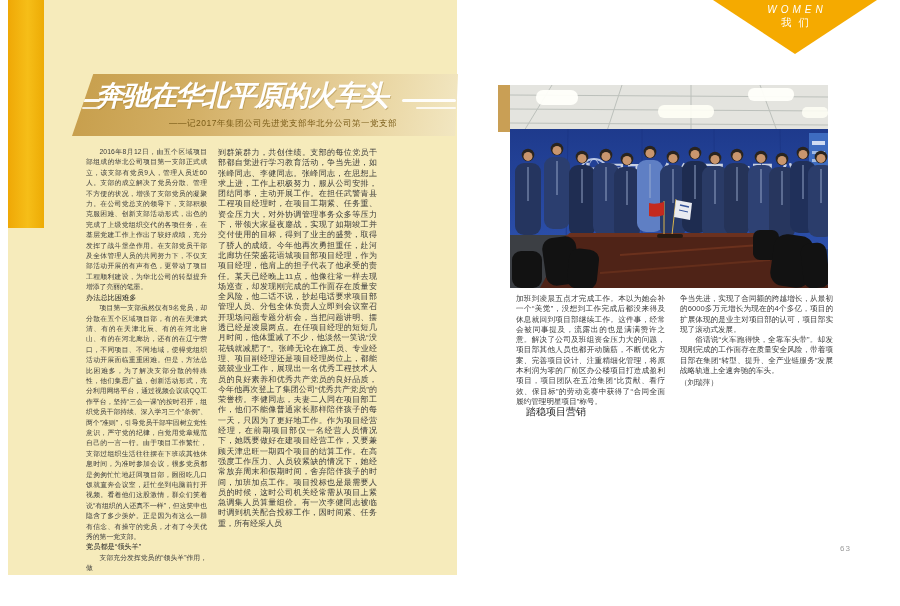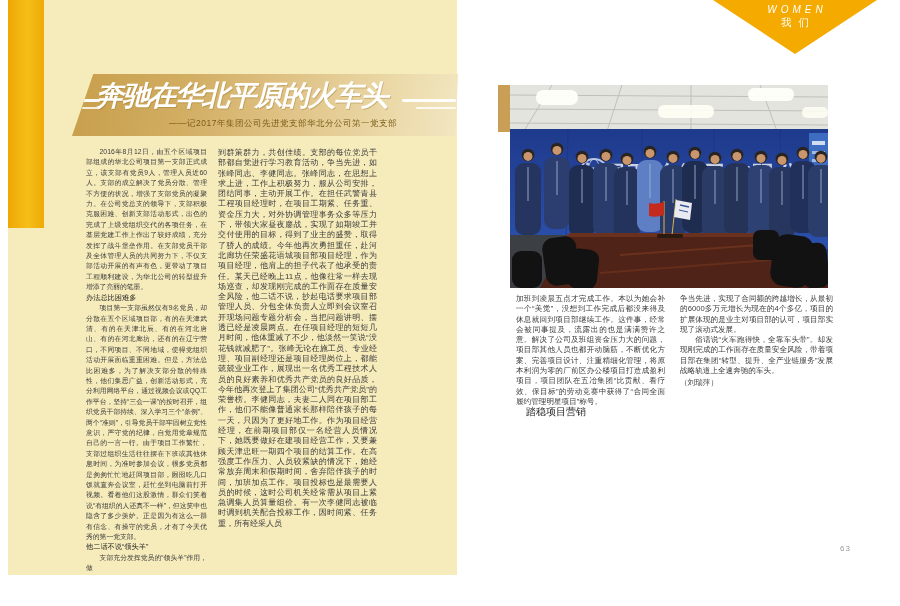--- a/index.html
+++ b/index.html
@@ -62,21 +62,21 @@
     <div class="speedline sl1"></div>
     <div class="speedline sl2"></div>
     <div class="speedline sl3"></div>
     <div class="speedline sl4"></div>
   </div>
 
   <div class="abs bodycol col1">
     <p class="indent">2016年8月12日，由五个区域项目部组成的华北公司项目第一支部正式成立，该支部有党员9人，管理人员近60人。支部的成立解决了党员分散、管理不方便的状况，增强了支部党员的凝聚力。在公司党总支的领导下，支部积极克服困难、创新支部活动形式，出色的完成了上级党组织交代的各项任务，在基层党建工作上作出了较好成绩，充分发挥了战斗堡垒作用。在支部党员干部及全体管理人员的共同努力下，不仅支部活动开展的有声有色，更带动了项目工程顺利建设，为华北公司的转型提升增添了亮丽的笔墨。</p>
     <p class="colhead">办法总比困难多</p>
     <p class="indent">项目第一支部虽然仅有9名党员，却分散在五个区域项目部，有的在天津武清、有的在天津北辰、有的在河北唐山、有的在河北廊坊，还有的在辽宁营口，不同项目、不同地域，使得党组织活动开展面临重重困难。但是，方法总比困难多，为了解决支部分散的特殊性，他们集思广益，创新活动形式，充分利用网络平台，通过视频会议或QQ工作平台，坚持“三会一课”的按时召开，组织党员干部持续、深入学习三个“条例”、两个“准则”，引导党员干部牢固树立党性意识，严守党的纪律，自觉用党章规范自己的一言一行。由于项目工作繁忙，支部过组织生活往往摆在下班或其他休息时间，为准时参加会议，很多党员都是匆匆忙忙地赶回项目部，囫囵吃几口饭就直奔会议室，赶忙坐到电脑前打开视频。看着他们这股激情，群众们笑着说“有组织的人还真不一样”，但这笑中也隐含了多少羡妒。正是因为有这么一群有信念、有操守的党员，才有了今天优秀的第一党支部。</p>
-    <p class="colhead">他二话不说“领头羊”</p>
+    <p class="colhead">党员都是“领头羊”</p>
     <p class="indent">支部充分发挥党员的“领头羊”作用，做</p>
   </div>
 
   <div class="abs bodycol col2">
     <p>到群策群力，共创佳绩。支部的每位党员干部都自觉进行学习教育活动，争当先进，如张峰同志、李健同志。张峰同志，在思想上求上进，工作上积极努力，服从公司安排，团结同事，主动开展工作。在担任武警青县工程项目经理时，在项目工期紧、任务重、资金压力大，对外协调管理事务众多等压力下，带领大家昼夜鏖战，实现了如期竣工并交付使用的目标，得到了业主的盛赞，取得了骄人的成绩。今年他再次勇担重任，赴河北廊坊任荣盛花语城项目部项目经理，作为项目经理，他肩上的担子代表了他承受的责任。某天已经晚上11点，他像往常一样去现场巡查，却发现刚完成的工作面存在质量安全风险，他二话不说，抄起电话要求项目部管理人员、分包全体负责人立即到会议室召开现场问题专题分析会，当把问题讲明、摆透已经是凌晨两点。在任项目经理的短短几月时间，他体重减了不少，他淡然一笑说“没花钱就减肥了”。张峰无论在施工员、专业经理、项目副经理还是项目经理岗位上，都能兢兢业业工作，展现出一名优秀工程技术人员的良好素养和优秀共产党员的良好品质，今年他再次登上了集团公司“优秀共产党员”的荣誉榜。李健同志，夫妻二人同在项目部工作，他们不能像普通家长那样陪伴孩子的每一天，只因为了更好地工作。作为项目经营经理，在前期项目部仅一名经营人员情况下，她既要做好在建项目经营工作，又要兼顾天津忠旺一期四个项目的结算工作。在高强度工作压力、人员较紧缺的情况下，她经常放弃周末和假期时间，舍弃陪伴孩子的时间，加班加点工作。项目投标也是最需要人员的时候，这时公司机关经常需从项目上紧急调集人员算量组价。有一次李健同志被临时调到机关配合投标工作，因时间紧、任务重，所有经采人员</p>
   </div>
 
   <div class="abs gold-accent"></div>
 
   <div class="abs photo">

